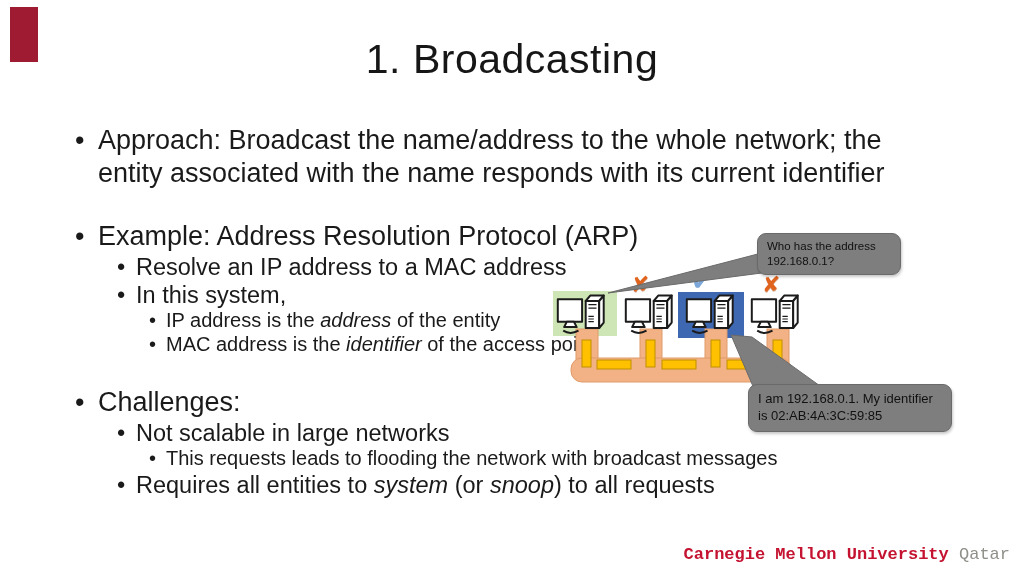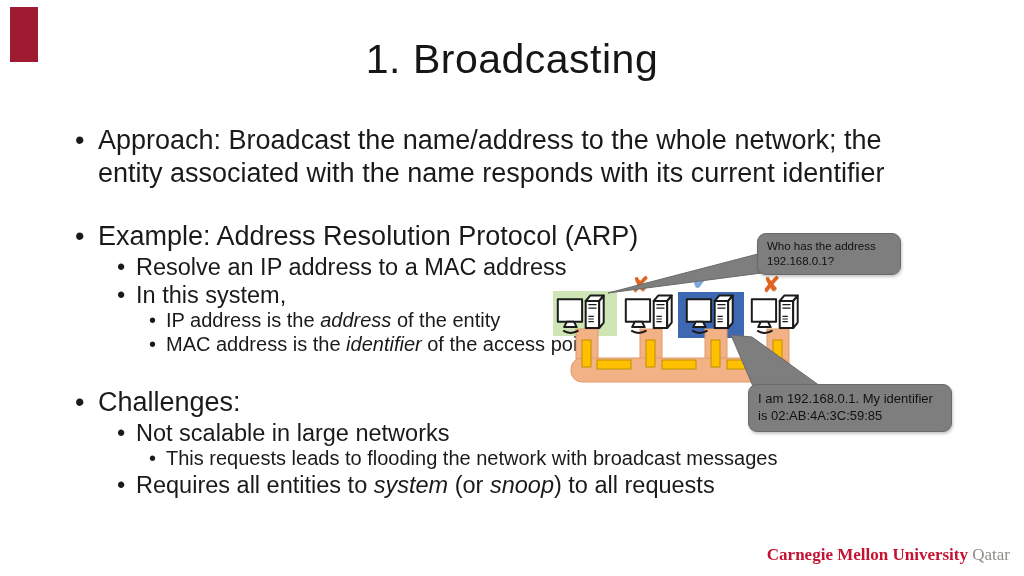--- a/index.html
+++ b/index.html
@@ -54,21 +54,21 @@
            border:1px solid var(--callout_border);border-radius:9px;color:#111;
            font-size:11.5px;line-height:1.32;padding:5px 9px;box-sizing:border-box;
            box-shadow:1px 2px 3px rgba(0,0,0,.22);}
   .q{left:212px;top:8px;width:144px;height:42px;}
   .a{left:203px;top:159px;width:204px;height:48px;font-size:13px;}
 
   
   .logo{position:absolute;right:14px;bottom:11px;text-align:right;line-height:1.1;}
   .logo .ar{font-family:"DejaVu Sans",sans-serif;font-size:14px;font-weight:bold;
             color:var(--cmu_red);letter-spacing:1px;}
-  .logo .en{font-family:Liberation Serif, serif;font-size:17px;margin-top:14px;}
+  .logo .en{font-family:Liberation Mono, monospace;font-size:17px;margin-top:14px;}
   .logo .red{color:var(--cmu_red);font-weight:700;}
   .logo .gray{color:var(--logo_gray);}
 </style>
 </head>
 <body>
 
 <div class="slide">
   <div class="accent-bar"></div>
 
   <h1 class="title">1. Broadcasting</h1>

